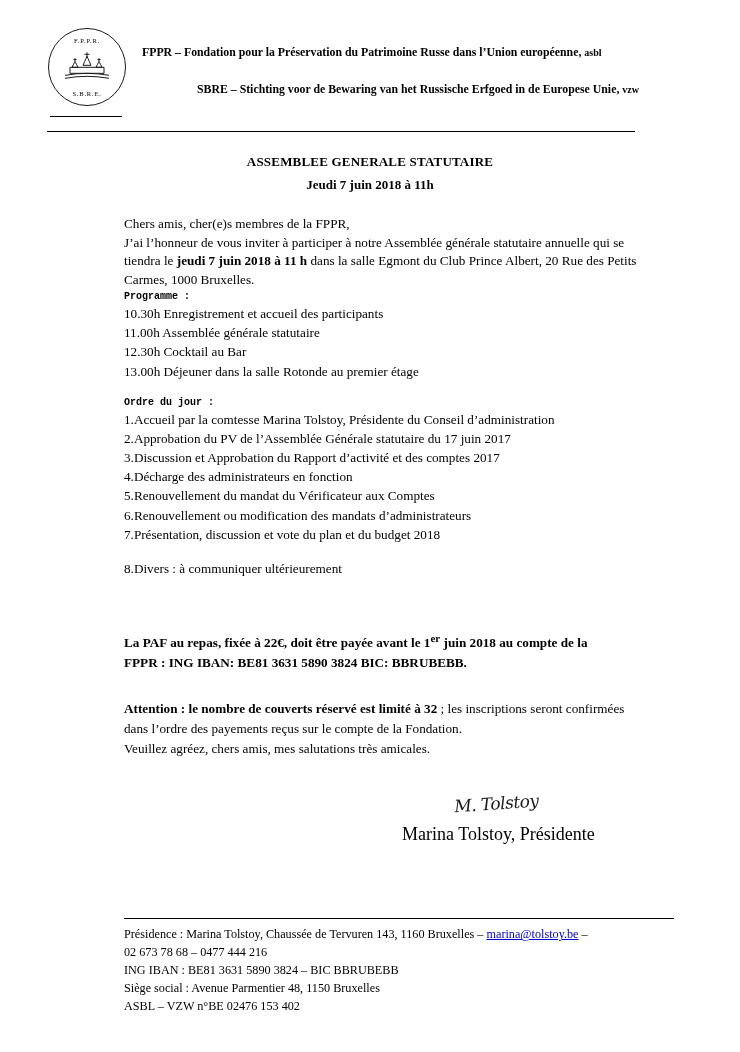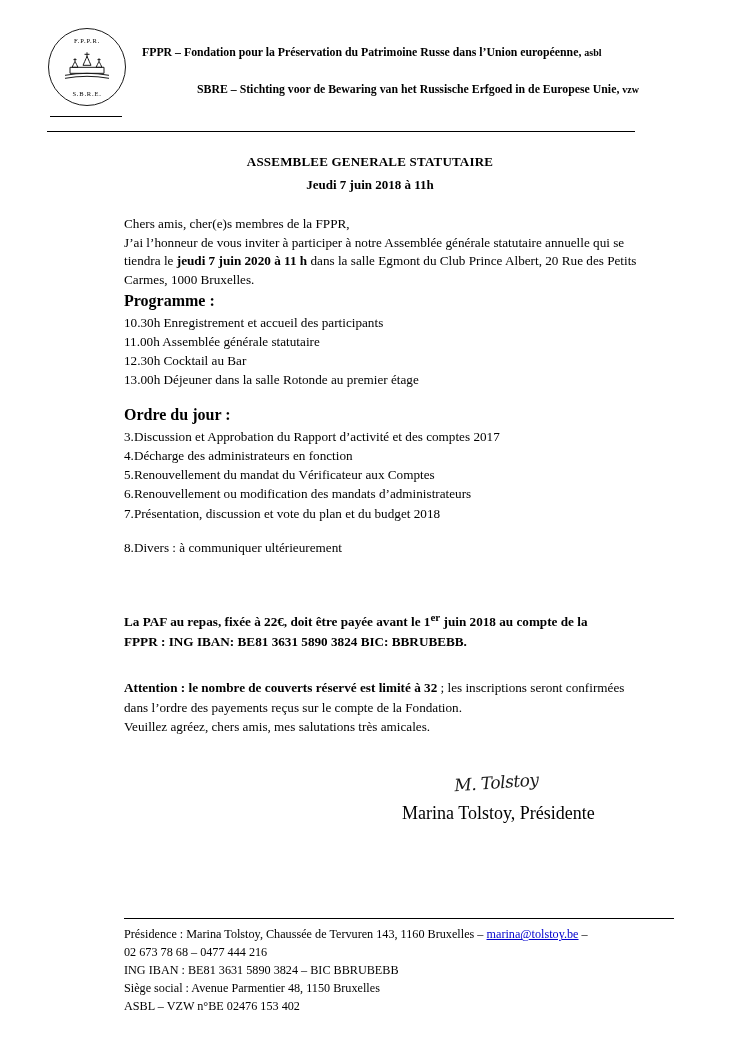--- a/index.html
+++ b/index.html
@@ -123,21 +123,22 @@
     font-size: 13.2px;
     line-height: 1.42;
   }
   .body-text p { margin: 0; }
   .b { font-weight: bold; }
   .gap-md { height: 15px; }
   .gap-lg { height: 26px; }
 
   .section-head {
     font-weight: bold;
-    font-size: 16px;
+    font-size: 10px;
+    font-family: Liberation Mono, monospace;
   }
   .list-line { font-size: 13.2px; line-height: 1.45; }
 
   .notice {
     font-size: 13.2px;
     line-height: 1.5;
   }
 
   
   .sig-area {
@@ -228,32 +229,34 @@
   <div class="rule"></div>
 
   <div class="title-block">
     <div class="doc-title">ASSEMBLEE GENERALE STATUTAIRE</div>
     <div class="doc-subtitle">Jeudi 7  juin 2018 à 11h</div>
   </div>
 
   <div class="body-text">
     <p>Chers amis, cher(e)s membres de la FPPR,</p>
     <p>
-      <span>J’ai l’honneur de vous inviter à participer à notre Assemblée générale statutaire annuelle qui se tiendra le </span><span class="b">jeudi 7 juin  2020  à 11 h</span><span> dans la salle Egmont du Club Prince Albert, 20 Rue des Petits Carmes, 1000 Bruxelles.</span>
+      <span>J’ai l’honneur de vous inviter à participer à notre Assemblée générale statutaire annuelle qui se tiendra le </span><span class="b">jeudi 7 juin  2018  à 11 h</span><span> dans la salle Egmont du Club Prince Albert, 20 Rue des Petits Carmes, 1000 Bruxelles.</span>
     </p>
 
     <p class="section-head">Programme :</p>
     <p class="list-line">10.30h  Enregistrement et accueil des participants</p>
     <p class="list-line">11.00h  Assemblée générale statutaire</p>
     <p class="list-line">12.30h  Cocktail au Bar</p>
     <p class="list-line">13.00h  Déjeuner  dans la salle Rotonde au premier étage</p>
 
     <div class="gap-md"></div>
 
     <p class="section-head">Ordre du jour :</p>
+    <p class="list-line">1.Accueil par la comtesse Marina Tolstoy, Présidente du Conseil d’administration</p>
+    <p class="list-line">2.Approbation du PV de l’Assemblée Générale statutaire du 17 juin 2017</p>
     <p class="list-line">3.Discussion et Approbation du Rapport d’activité et des comptes 2017</p>
     <p class="list-line">4.Décharge des administrateurs en fonction</p>
     <p class="list-line">5.Renouvellement du mandat du Vérificateur aux Comptes</p>
     <p class="list-line">6.Renouvellement ou modification des mandats d’administrateurs</p>
     <p class="list-line">7.Présentation, discussion et vote du plan et du budget 2018</p>
 
     <div class="gap-md"></div>
 
     <p class="list-line">8.Divers : à communiquer ultérieurement</p>
 

